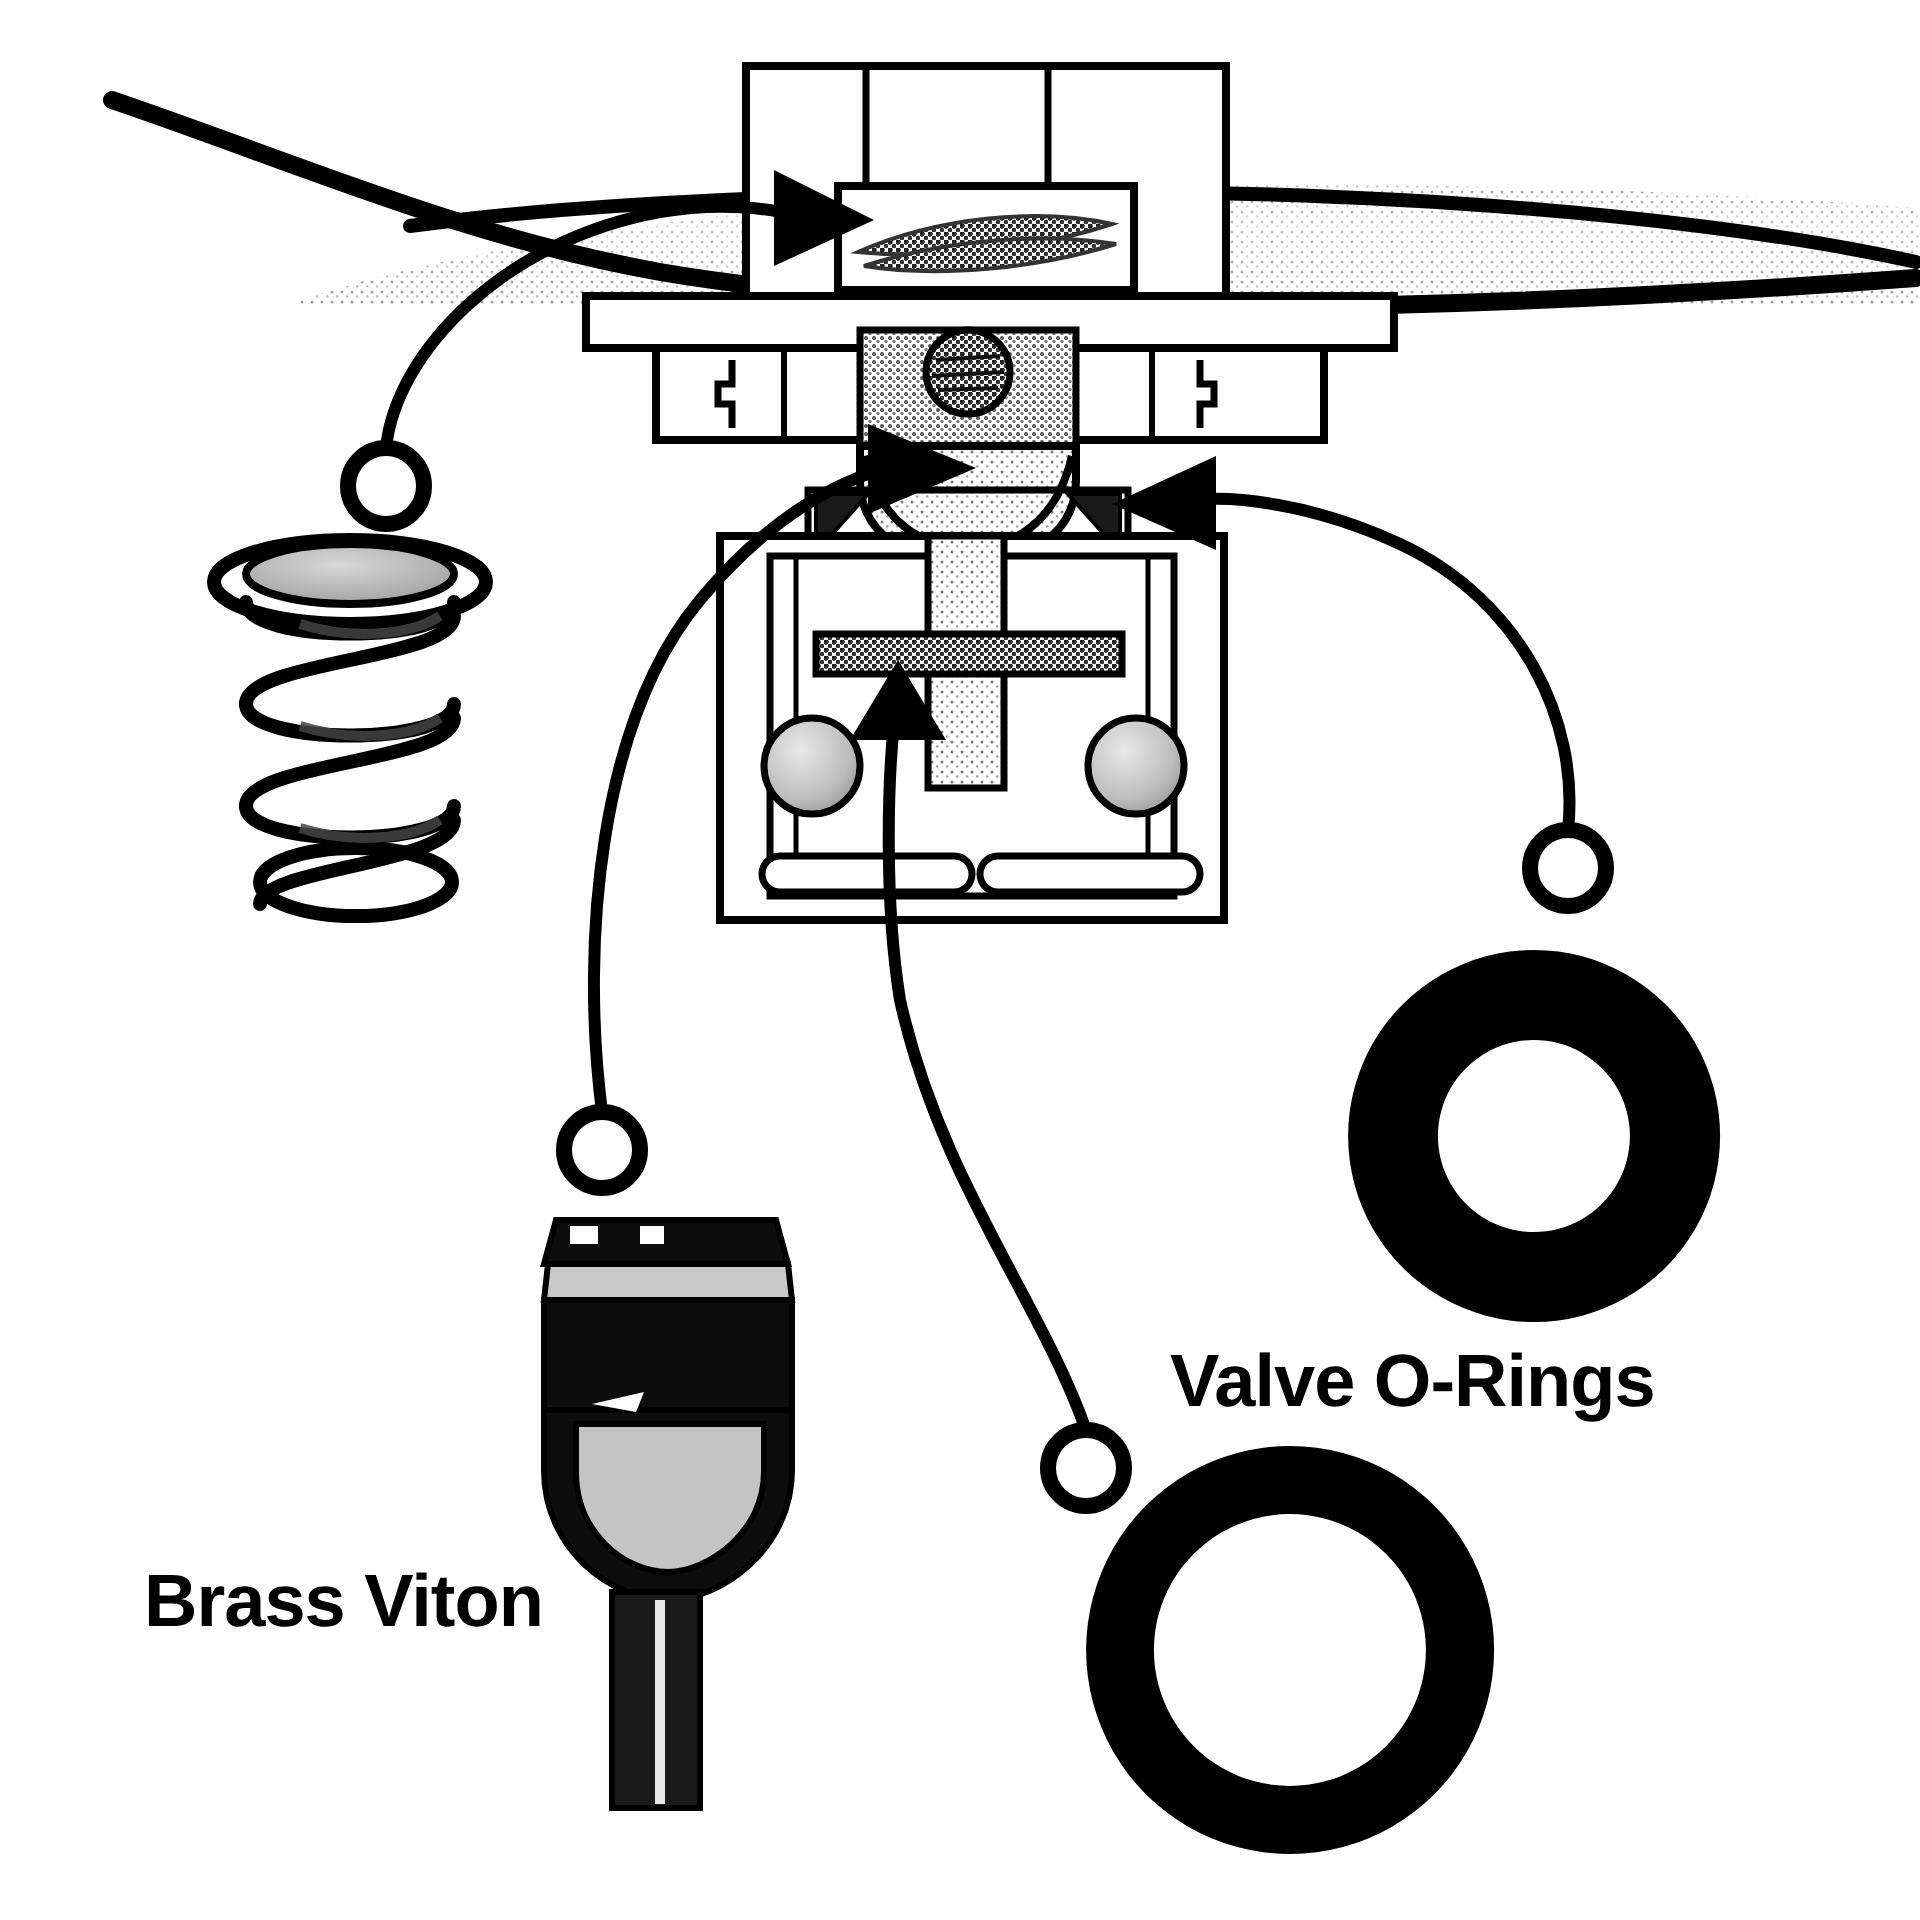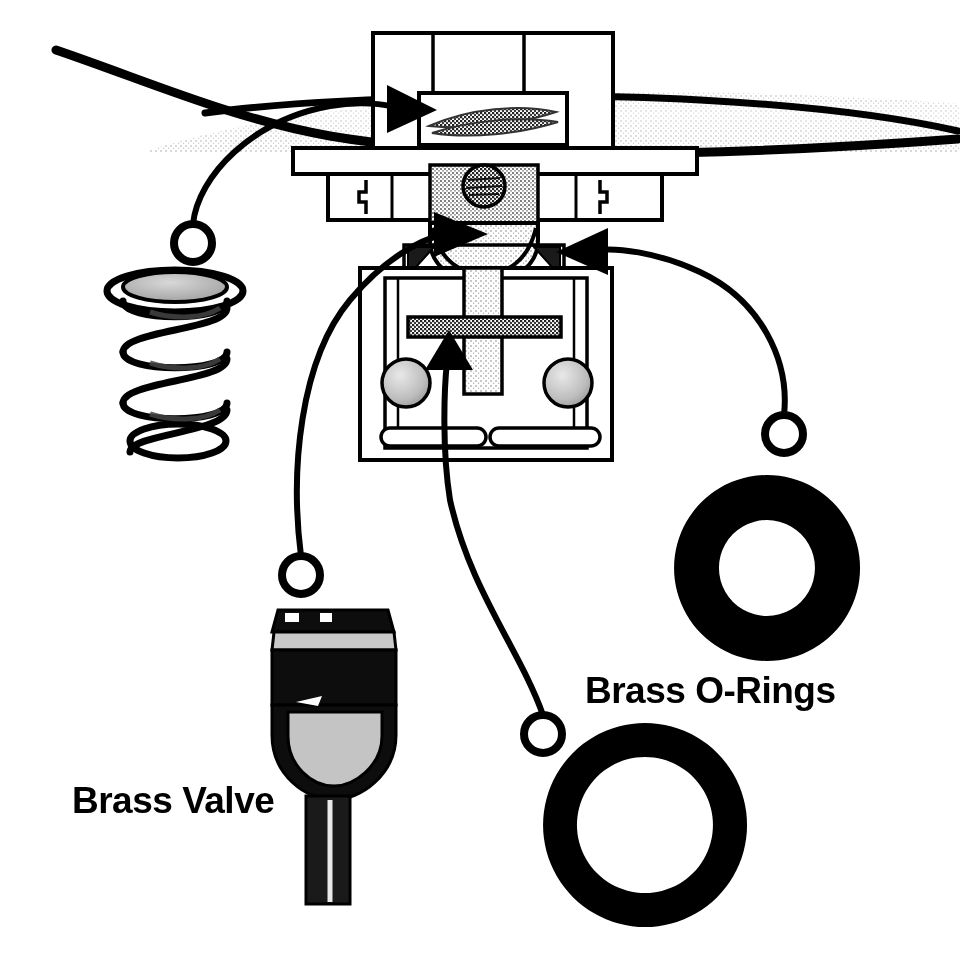--- a/index.html
+++ b/index.html
@@ -216,17 +216,17 @@
     </g>
 
     <g>
 
       <path d="M 767 475 A 93 93 0 1 0 767.1 475 Z M 767 520 A 48 48 0 1 1 766.9 520 Z" fill="#000000" fill-rule="evenodd"></path>
 
       <path d="M 645 723 A 102 102 0 1 0 645.1 723 Z M 645 757 A 68 68 0 1 1 644.9 757 Z" fill="#000000" fill-rule="evenodd"></path>
     </g>
   </svg>
 
-  <div class="label-text" id="label-brass-valve">Brass Valve</div>
-
-  <div class="label-text" id="label-viton-orings">Brass O-Rings</div>
+  <div class="label-text" id="label-brass-valve">Brass Viton</div>
+
+  <div class="label-text" id="label-viton-orings">Valve O-Rings</div>
 
 </div>
 
 </body></html>

